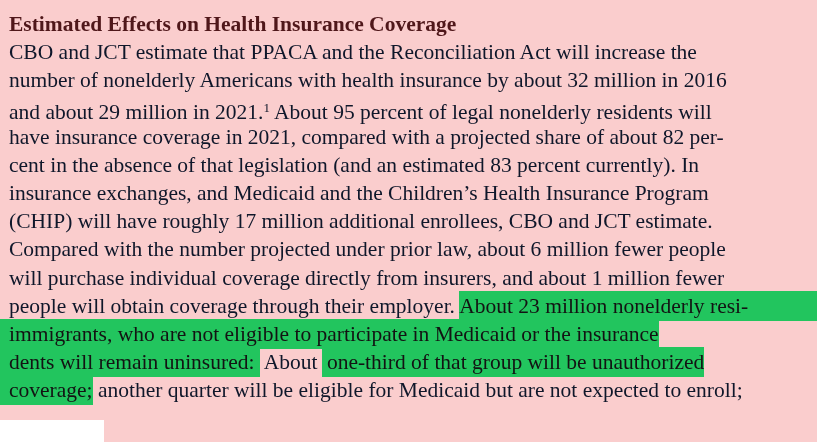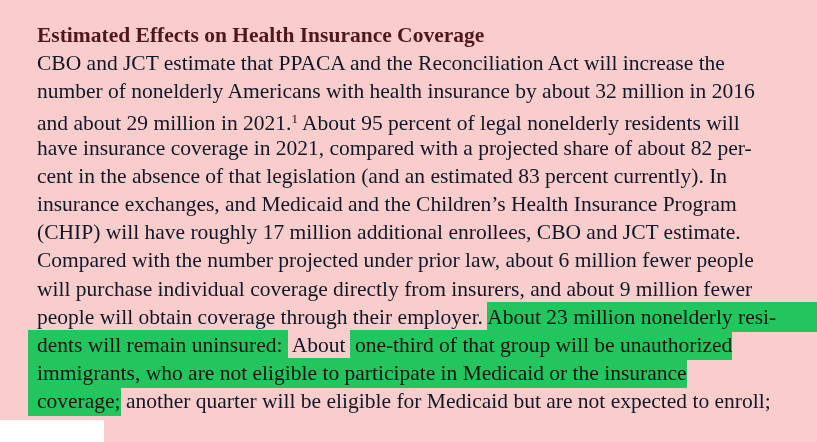--- a/index.html
+++ b/index.html
@@ -14,22 +14,21 @@
     background: #facdcd;
     overflow: hidden;
     font-family: "Liberation Serif", "DejaVu Serif", serif;
     font-size: 21.5px;
     line-height: 28.2px;
     color: #5a2022;
   }
   .content {
     position: relative;
     z-index: 1;
-    padding-top: 21px;
-    margin-left: 28px;
+    padding-top: 10px;
   }
   .heading {
     font-weight: bold;
     color: #4f171a;
     height: 28px;
     line-height: 28px;
     padding-left: 9px;
     white-space: pre;
   }
   .line {
@@ -80,20 +79,20 @@
     <div class="heading">Estimated Effects on Health Insurance Coverage</div>
     <div>
         <div class="line"><span class="seg-hl">CBO and JCT estimate that PPACA and the Reconciliation Act will increase the</span></div>
         <div class="line"><span class="seg-hl">number of nonelderly Americans with health insurance by about 32 million in 2016</span></div>
         <div class="line"><span class="seg-hl">and about 29 million in 2021.</span><span class="seg-hl seg-sup">1</span><span class="seg-hl"> About 95 percent of legal nonelderly residents will</span></div>
         <div class="line"><span class="seg-hl">have insurance coverage in 2021, compared with a projected share of about 82 per-</span></div>
         <div class="line"><span class="seg-hl">cent in the absence of that legislation (and an estimated 83 percent currently). In</span></div>
         <div class="line"><span class="seg-hl">insurance exchanges, and Medicaid and the Children’s Health Insurance Program</span></div>
         <div class="line"><span class="seg-hl">(CHIP) will have roughly 17 million additional enrollees, CBO and JCT estimate.</span></div>
         <div class="line"><span class="seg-hl">Compared with the number projected under prior law, about 6 million fewer people</span></div>
-        <div class="line"><span class="seg-hl">will purchase individual coverage directly from insurers, and about 9 million fewer</span></div>
+        <div class="line"><span class="seg-hl">will purchase individual coverage directly from insurers, and about 1 million fewer</span></div>
         <div class="line"><span class="seg-hl">people will obtain coverage through their employer. </span><span class="seg-plain seg-edge-right">About 23 million nonelderly resi-</span></div>
+        <div class="line"><span class="seg-plain seg-edge-left">immigrants, who are not eligible to participate in Medicaid or the insurance</span></div>
         <div class="line"><span class="seg-plain seg-edge-left">dents will remain uninsured: </span><span class="seg-hl seg-mid">About</span><span class="seg-plain"> one-third of that group will be unauthorized</span></div>
-        <div class="line"><span class="seg-plain seg-edge-left">immigrants, who are not eligible to participate in Medicaid or the insurance</span></div>
         <div class="line"><span class="seg-plain seg-edge-left">coverage;</span><span class="seg-hl"> another quarter will be eligible for Medicaid but are not expected to enroll;</span></div>
       </div>
   </div>
 </div>
 
 </body></html>

